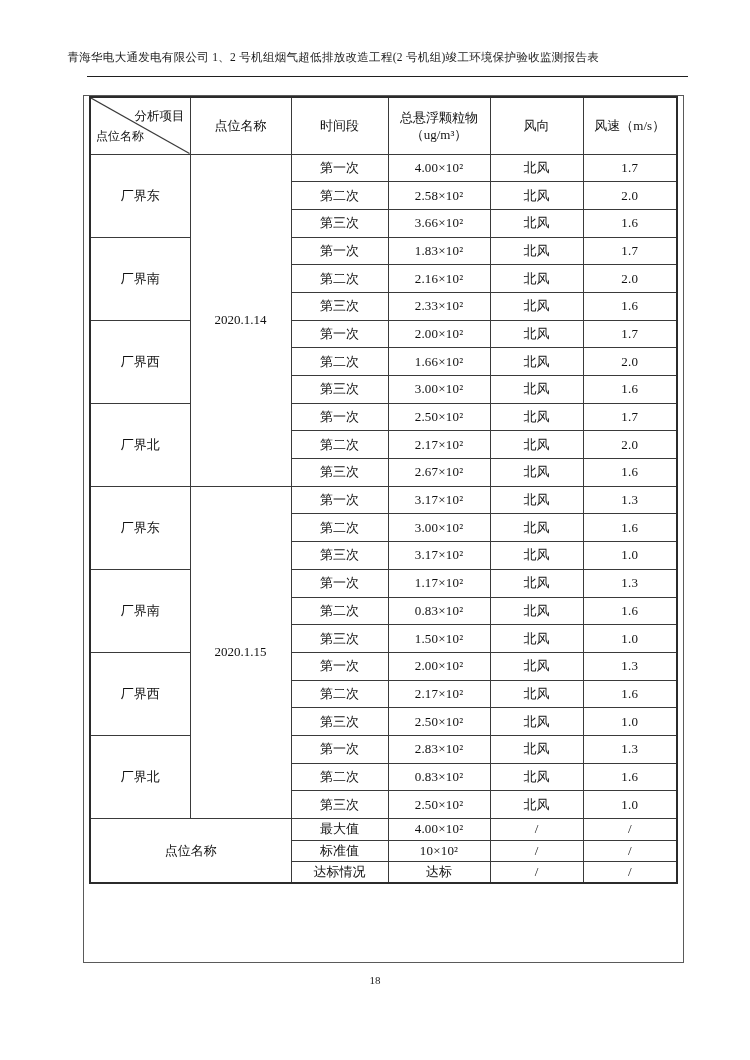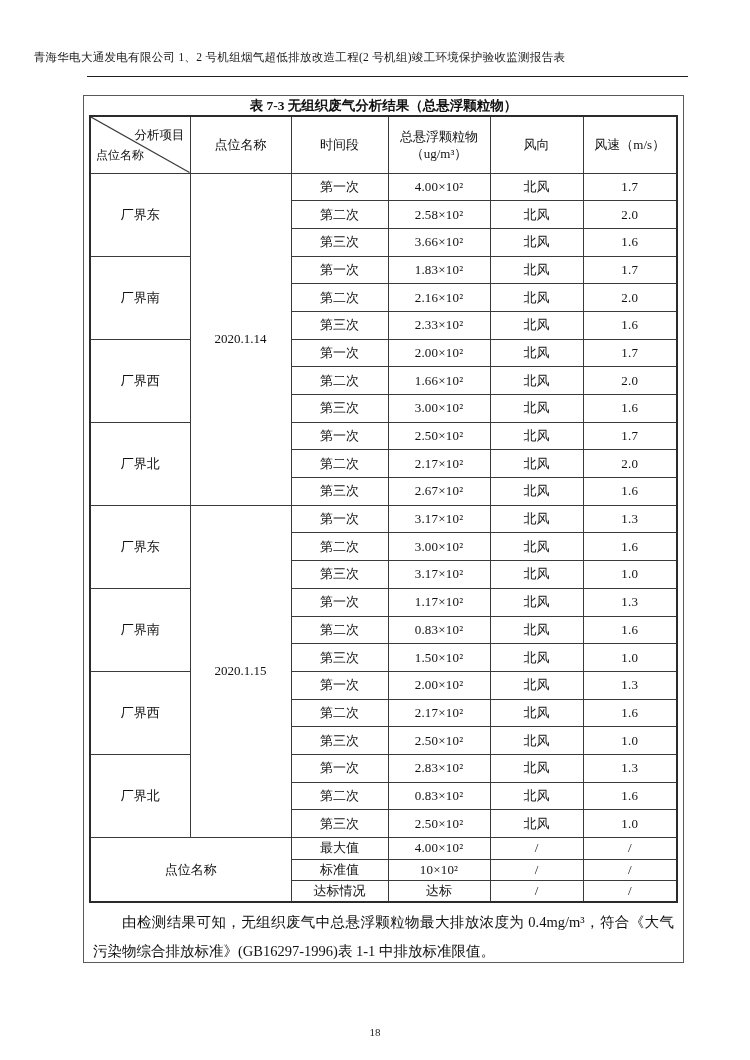--- a/index.html
+++ b/index.html
@@ -6,21 +6,21 @@
   body {
     width: 750px; height: 1060px;
     background: #ffffff;
     position: relative;
     font-family: "Liberation Serif", "DejaVu Serif", serif;
     color: #141414;
     overflow: hidden;
   }
   .doc-header {
     position: absolute; top: 50px; left: 0; width: 599px;
-    text-align: center; font-size: 11.5px; letter-spacing: 0.3px;
+    text-align: right; font-size: 11.5px; letter-spacing: 0.3px;
     color: #1a1a1a; white-space: nowrap;
   }
   .header-rule {
     position: absolute; top: 76px; left: 87px; width: 601px;
     border-top: 1.5px solid #1f1f1f; height: 0;
   }
   .content-box {
     position: absolute; left: 83px; top: 95px;
     width: 601px; height: 868px;
     border: 1.5px solid #5a5a5a;
@@ -64,32 +64,31 @@
     position: absolute; bottom: 9px; left: 5px; font-size: 12px;
   }
   .th-line { display: block; line-height: 17px; }
   .note {
     margin: 5px 9px 0 9px;
     font-size: 14.5px; line-height: 29px;
     text-indent: 2em; color: #111;
     text-align: justify;
   }
   .page-number {
-    position: absolute; top: 1026px; left: 0; width: 750px;
+    position: absolute; top: 974px; left: 0; width: 750px;
     text-align: center; font-size: 11px; color: #222;
   }
 </style>
 </head>
 <body>
 
 <div class="doc-header">青海华电大通发电有限公司 1、2 号机组烟气超低排放改造工程(2 号机组)竣工环境保护验收监测报告表</div>
 <div class="header-rule"></div>
 
 <div class="content-box">
-  <div class="table-title">表 7-3  无组织废气分析结果（总悬浮颗粒物）</div>
 
   <table class="results">
     <colgroup>
       <col style="width:100px">
         <col style="width:101px">
         <col style="width:97px">
       <col style="width:102px">
         <col style="width:93px">
         <col style="width:94px">
     </colgroup>
@@ -282,16 +281,15 @@
         </tr>
         <tr class="analysis-row">
           <td>达标情况</td>
           <td class="num">达标</td>
           <td>/</td>
           <td>/</td>
         </tr>
       </tbody>
   </table>
 
-  <p class="note">由检测结果可知，无组织废气中总悬浮颗粒物最大排放浓度为 0.4mg/m³，符合《大气污染物综合排放标准》(GB16297-1996)表 1-1 中排放标准限值。</p>
 </div>
 
 <div class="page-number">18</div>
 
 </body></html>

